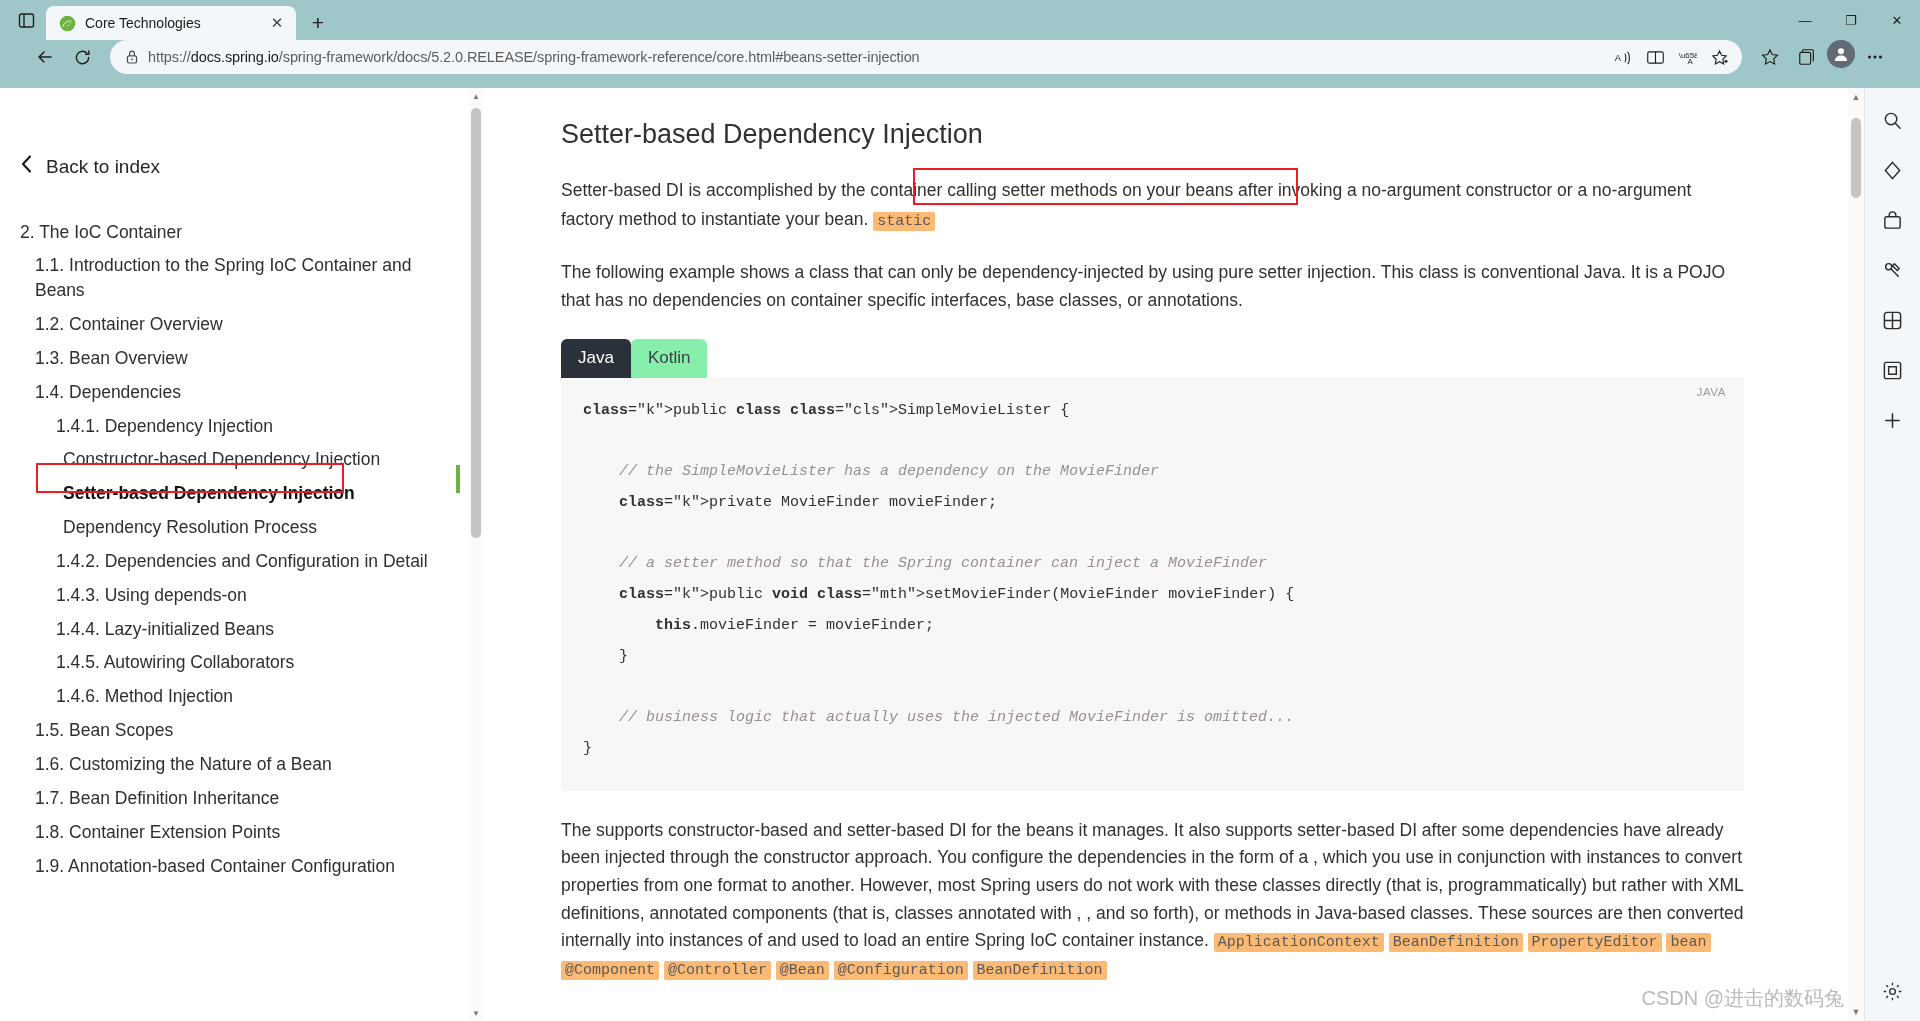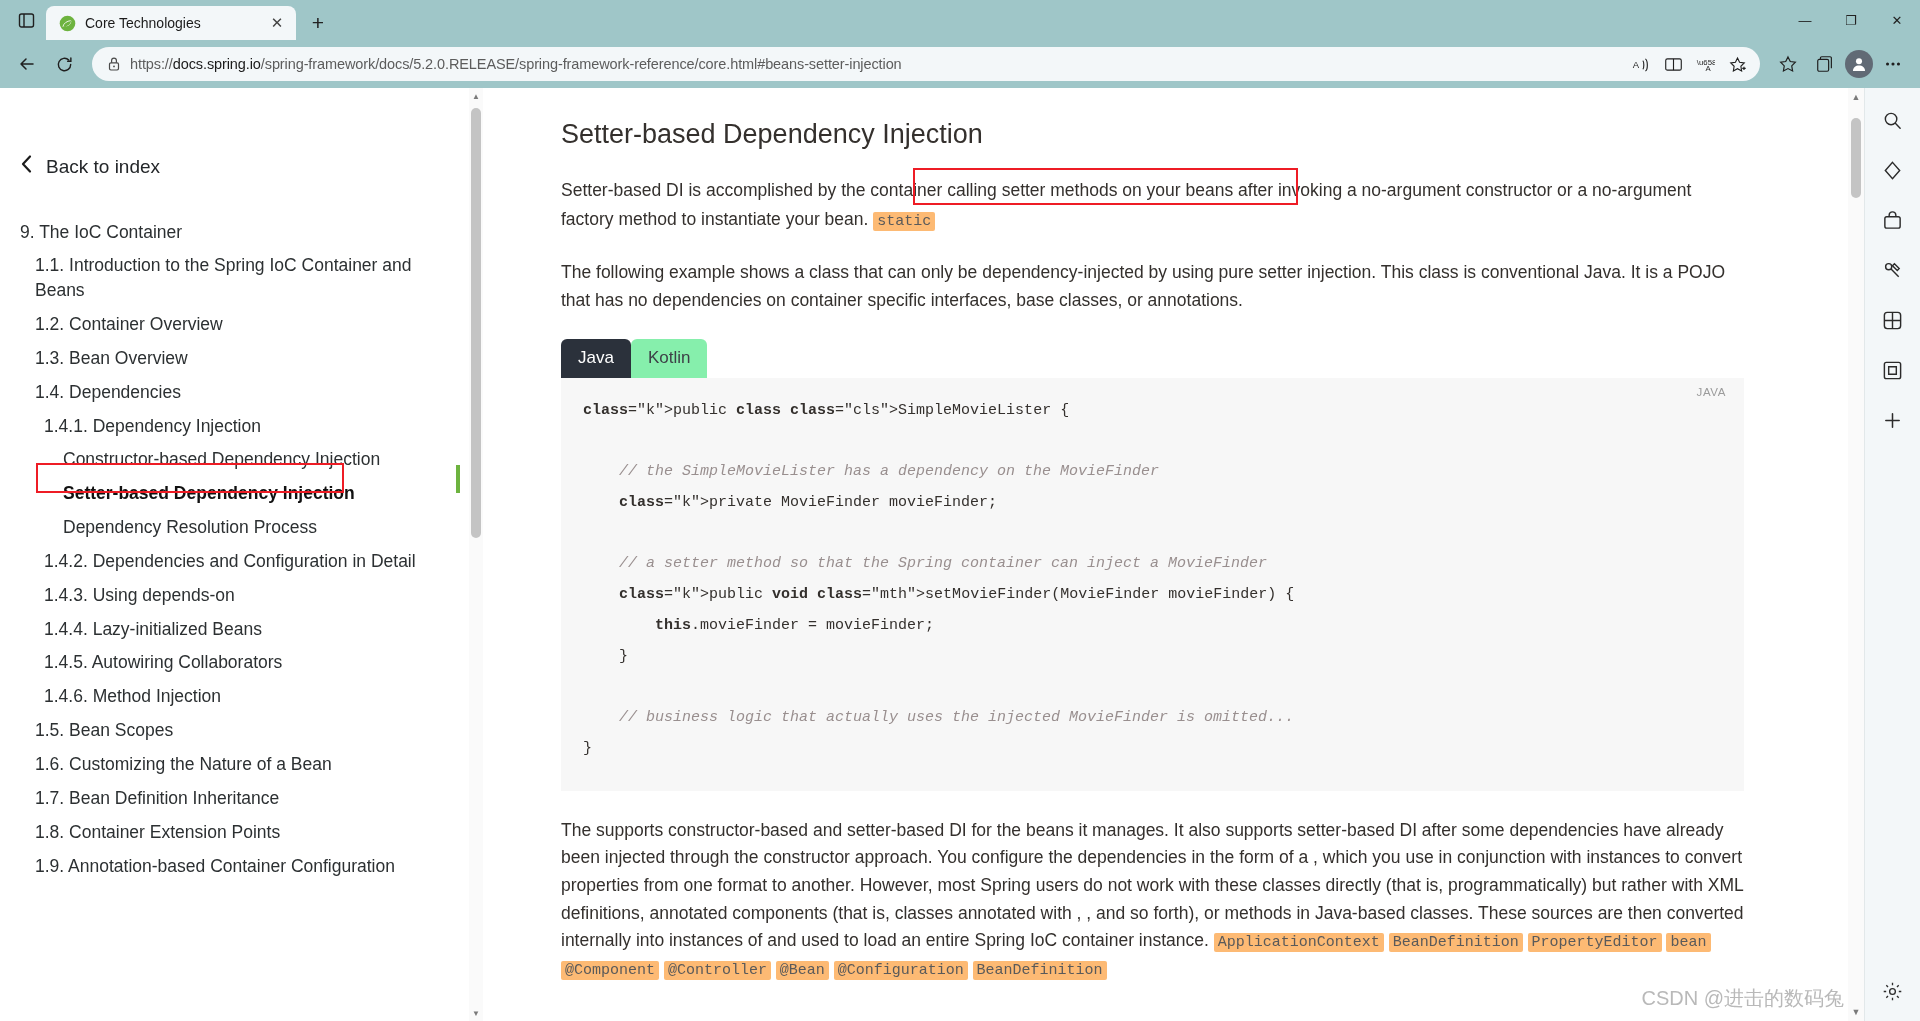--- a/index.html
+++ b/index.html
@@ -83,22 +83,22 @@
   .winbtn {
     width: 46px; height: 40px;
     display:flex; align-items:center; justify-content:center;
     color: #222; font-size: 13px;
     cursor: pointer;
   }
 
   .toolbar {
     height: 48px;
     background: #9fc6c8;
-    display: flex; align-items: center;
-    padding: 0 10px;
+    display: flex; align-items: flex-start;
+    padding: 0 28px;
     gap: 3px;
     flex: 0 0 48px;
   }
   .tb-btn {
     width: 34px; height: 34px;
     border-radius: 6px;
     display:flex; align-items:center; justify-content:center;
     color: #1f1f1f;
     cursor: pointer;
     flex: 0 0 34px;
@@ -183,21 +183,21 @@
   .toc { list-style: none; margin: 0; padding: 0; }
   .toc li {
     font-size: 17.5px;
     line-height: 1.42;
     color: #2c3032;
     padding: 4.5px 30px 4.5px 0;
     cursor: pointer;
   }
   .toc li.lvl1 { padding-left: 20px; }
   .toc li.lvl2 { padding-left: 35px; }
-  .toc li.lvl3 { padding-left: 44px; }
+  .toc li.lvl3 { padding-left: 56px; }
   .toc li.lvl4 { padding-left: 63px; }
   .toc li.current {
     font-weight: bold;
     color: #111;
   }
   .toc li.current .curwrap {
     display:inline-block;
   }
 
   
@@ -519,21 +519,21 @@
         <div class="back-to-index">
           <span class="back-chevron">
             <svg width="13" height="20" viewBox="0 0 13 20" fill="none" stroke="#1b1b1b" stroke-width="2.2" stroke-linecap="round" stroke-linejoin="round">
               <path d="M10 2.5L3 10l7 7.5"></path>
             </svg>
           </span>
           <span class="back-label">Back to index</span>
         </div>
 
         <ul class="toc" id="toc-list">
-            <li class="lvl1"><span class="curwrap">9. The IoC Container</span></li>
+            <li class="lvl1"><span class="curwrap">2. The IoC Container</span></li>
             <li class="lvl2"><span class="curwrap">1.1. Introduction to the Spring IoC Container and Beans</span></li>
             <li class="lvl2"><span class="curwrap">1.2. Container Overview</span></li>
             <li class="lvl2"><span class="curwrap">1.3. Bean Overview</span></li>
             <li class="lvl2"><span class="curwrap">1.4. Dependencies</span></li>
             <li class="lvl3"><span class="curwrap">1.4.1. Dependency Injection</span></li>
             <li class="lvl4"><span class="curwrap">Constructor-based Dependency Injection</span></li>
             <li class="lvl4 current"><span class="curwrap">Setter-based Dependency Injection</span></li>
             <li class="lvl4"><span class="curwrap">Dependency Resolution Process</span></li>
             <li class="lvl3"><span class="curwrap">1.4.2. Dependencies and Configuration in Detail</span></li>
             <li class="lvl3"><span class="curwrap">1.4.3. Using depends-on</span></li>

